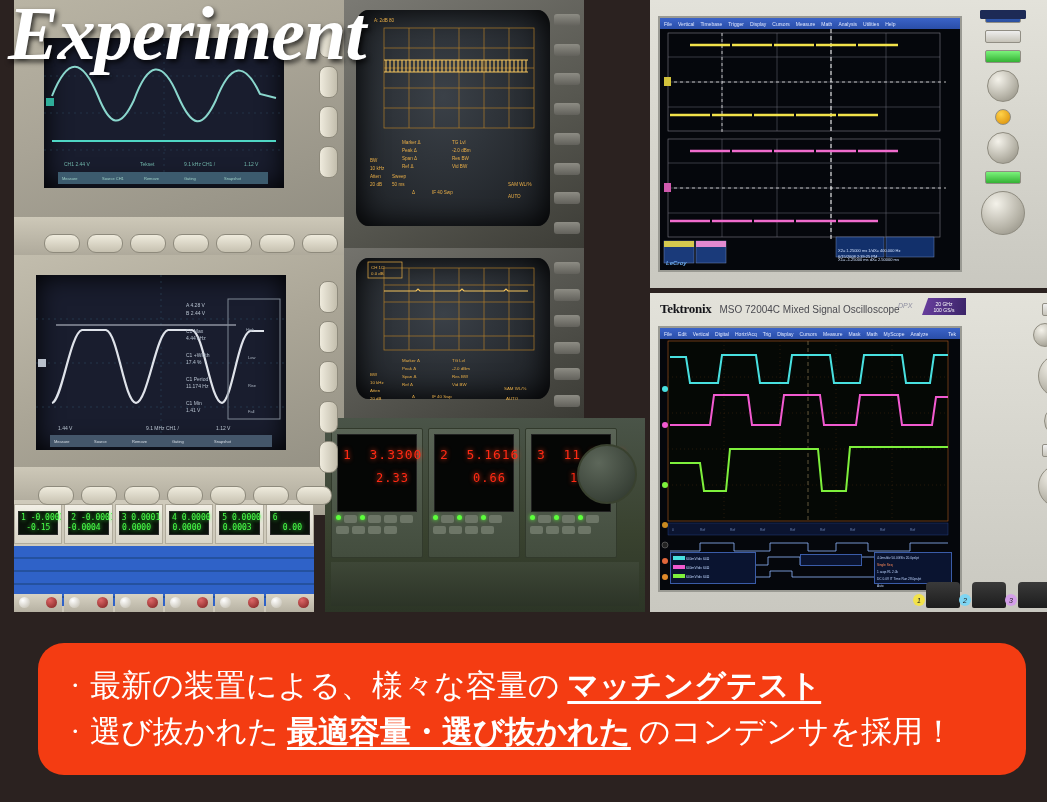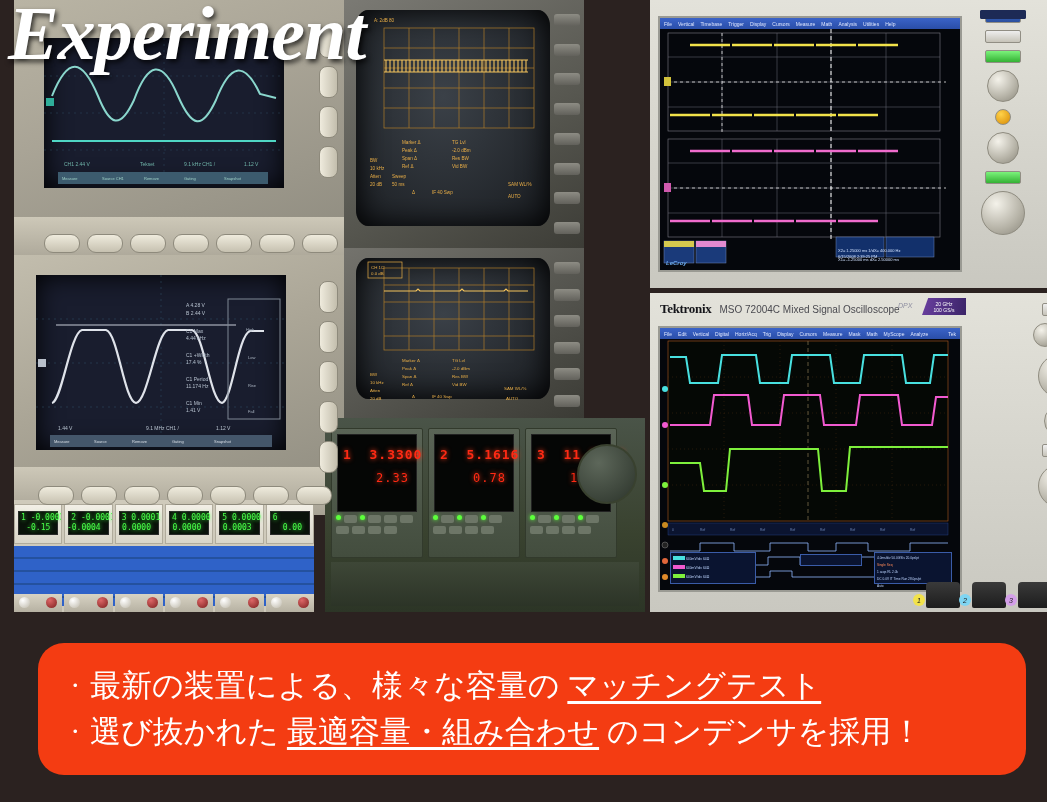--- a/index.html
+++ b/index.html
@@ -42,21 +42,21 @@
         background:linear-gradient(#8d8c84,#62615b);}
 
   
   .psRack{left:325px;top:418px;width:320px;height:194px;
         background:linear-gradient(#4a5448,#39422f 60%,#2c3526);}
   .psUnit{position:absolute;top:10px;width:90px;height:128px;
         background:linear-gradient(#5a6456,#434d3e);border:1px solid #323a2c;border-radius:2px;}
   .psScreen{position:absolute;left:5px;top:5px;right:5px;height:76px;background:#050605;border:1px solid #222;}
   .psNum{font-family:"DejaVu Sans Mono","Liberation Mono",monospace;color:#ff2a14;
         text-shadow:0 0 5px #ff3a1a;font-size:13px;letter-spacing:1px;white-space:nowrap;}
-  .psNum.l1{position:absolute;left:5px;top:12px;font-weight:bold;}
+  .psNum.l1{position:absolute;left:5px;top:12px;}
   .psNum.l2{position:absolute;right:7px;top:36px;font-size:12px;}
   .psKeys{position:absolute;left:4px;right:4px;bottom:6px;height:36px;display:flex;
         flex-wrap:wrap;gap:3px;align-content:flex-start;}
   .psKeys b{display:block;width:13px;height:8px;background:#6d7667;border-radius:2px;}
   .led{width:5px;height:5px;border-radius:50%;background:#5dff3c;box-shadow:0 0 4px #5dff3c;}
   .psKnob{position:absolute;right:8px;top:26px;width:56px;height:56px;border-radius:50%;
         background:radial-gradient(circle at 35% 30%,#5d675a,#2b332a);border:2px solid #39412f;}
 
   
   .mcu{left:14px;top:500px;width:300px;height:112px;background:#cfcabb;}
@@ -121,21 +121,21 @@
         font-style:italic;font-weight:bold;font-size:76px;color:#fff;letter-spacing:-1px;
         text-shadow:2px 3px 5px rgba(0,0,0,.75);z-index:30;}
 
   
   .callout{position:absolute;left:38px;top:643px;width:988px;height:132px;
         background:#f43c12;border-radius:26px;z-index:20;
         display:flex;flex-direction:column;justify-content:center;gap:4px;padding:0 26px;box-sizing:border-box;}
   .cline{display:flex;align-items:center;color:#fff;font-size:31px;white-space:nowrap;
         font-family:"DejaVu Sans","Liberation Sans",sans-serif;}
   .cbul{width:26px;font-size:22px;}
-  .cline .u{text-decoration:underline;text-underline-offset:5px;font-weight:normal;}
+  .cline .u{text-decoration:underline;text-underline-offset:5px;font-weight:bold;}
   .cline .sp{display:inline-block;width:8px;}
 </style>
 </head>
 <body>
 
 <div class="slide">
 
   <div class="collage">
 
     <div class="photo benchA">
@@ -409,21 +409,21 @@
             <b></b>
           <b></b>
             <b></b>
             <b></b>
             <b></b>
         </div>
       </div>
       <div class="psUnit" style="left:103px;">
         <div class="psScreen">
           <div class="psNum l1"><span>2</span>&nbsp;&nbsp;<span>5.1616</span></div>
-          <div class="psNum l2">0.78</div>
+          <div class="psNum l2">0.66</div>
         </div>
         <div class="psKeys">
           <div class="led"></div>
             <b></b>
             <div class="led"></div>
             <b></b>
             <div class="led"></div>
             <b></b>
           <b></b>
             <b></b>
@@ -731,19 +731,19 @@
     <div class="cline">
       <span class="cbul">・</span>
       <span>最新の装置による、様々な容量の</span>
       <span class="sp"></span>
       <span class="u">マッチングテスト</span>
     </div>
     <div class="cline">
       <span class="cbul">・</span>
       <span>選び抜かれた</span>
       <span class="sp"></span>
-      <span class="u">最適容量・組み合わせ</span>
+      <span class="u">最適容量・選び抜かれた</span>
       <span class="sp"></span>
       <span>のコンデンサを採用！</span>
     </div>
   </div>
 
 </div>
 
 </body></html>

